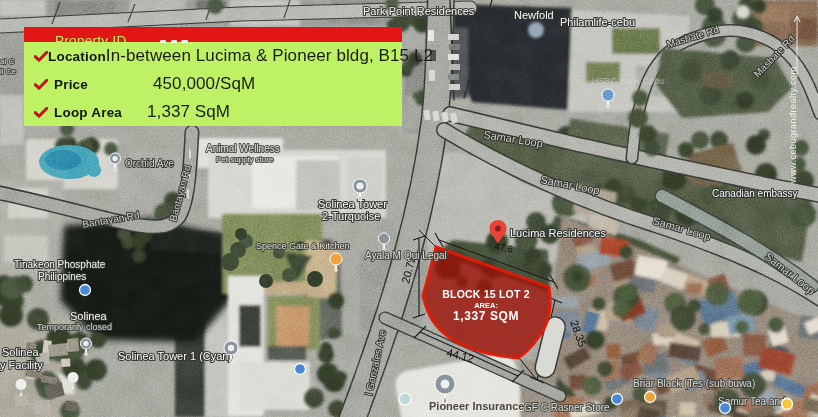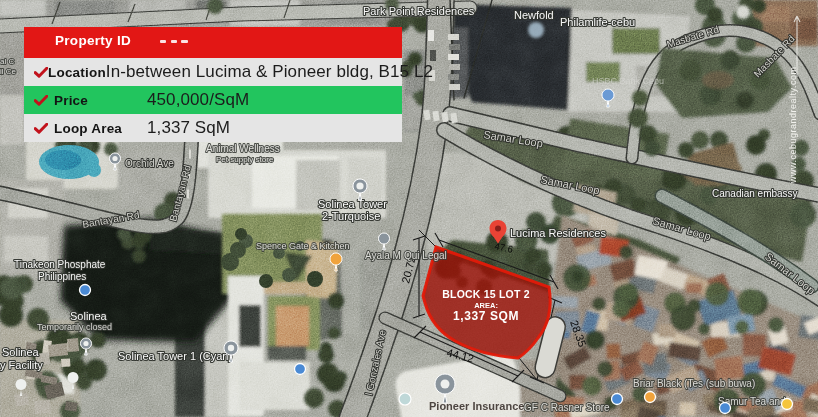--- a/index.html
+++ b/index.html
@@ -3,26 +3,26 @@
 <meta charset="utf-8">
 <style>
   html,body{margin:0;padding:0;background:#777}
   #stage{position:relative;width:818px;height:417px;overflow:hidden;font-family:"Liberation Sans",sans-serif}
   svg{display:block}
   .lbl{fill:#fff;font-family:"Liberation Sans",sans-serif;paint-order:stroke;stroke:#30332e;stroke-width:2.2px;stroke-linejoin:round;opacity:0.96}
   .lblg{fill:#e4e4e0;font-family:"Liberation Sans",sans-serif;paint-order:stroke;stroke:#3a3d38;stroke-width:2px;stroke-linejoin:round;opacity:0.9}
   .road{fill:#d8d8d2;font-family:"Liberation Sans",sans-serif;paint-order:stroke;stroke:#2c2e2a;stroke-width:2px;stroke-linejoin:round;opacity:0.95}
   
   .card{position:absolute;left:24px;top:27px;width:378px;z-index:10}
-  .card .hdr{background:#e21715;color:#ffffff;height:31px;line-height:28px;font-weight:bold;font-size:13.5px;position:relative}
+  .card .hdr{background:#e21715;color:#bef264;height:15px;line-height:28px;font-weight:normal;font-size:13.5px;position:relative}
   .card .hdr .t{margin-left:31px;letter-spacing:0.3px}
   .card .hdr .d{position:absolute;left:136px;top:13px;display:flex;gap:4.5px} .card .hdr .d i{display:block;width:6.2px;height:3.2px;background:rgba(255,255,255,0.88);border-radius:1px}
   .card .row{height:28px;display:flex;align-items:center;font-size:13.5px;color:#141414}
-  .card .row.a{background:#e5e5e5}
-  .card .row.b{background:#22c55e}
+  .card .row.a{background:#bef264}
+  .card .row.b{background:#bef264}
   .card .chk{width:20px;margin-left:10px;display:flex;align-items:center}
   .card .lab{font-weight:bold;width:93px;letter-spacing:0.2px}
   .card .val{font-size:17px;color:#1c1c1c;white-space:nowrap;letter-spacing:0.1px}
 </style>
 </head>
 <body>
 <div id="stage">
 <svg width="818" height="417" viewBox="0 0 818 417" xmlns="http://www.w3.org/2000/svg" style="isolation:isolate">
   <defs>
     <filter id="b1" x="-20%" y="-20%" width="140%" height="140%">
@@ -686,21 +686,21 @@
         <span class="val">In-between Lucima &amp; Pioneer bldg, B15 L2</span>
       </div>
 
   <div class="row b">
         <span class="chk">
           <svg width="14" height="11" viewBox="0 0 14 11">
             <path d="M1.2,5.6 L5,9.2 L12.8,1.2" fill="none" stroke="#c2121c" stroke-width="3" stroke-linecap="round" stroke-linejoin="round"></path>
           </svg>
         </span>
         <span class="lab">Price</span>
-        <span class="val" style="">450,000/SqM</span>
+        <span class="val" style="margin-left:6px">450,000/SqM</span>
       </div>
 
   <div class="row a">
         <span class="chk">
           <svg width="14" height="11" viewBox="0 0 14 11">
             <path d="M1.2,5.6 L5,9.2 L12.8,1.2" fill="none" stroke="#c2121c" stroke-width="3" stroke-linecap="round" stroke-linejoin="round"></path>
           </svg>
         </span>
         <span class="lab">Loop Area</span>
         <span class="val">1,337 SqM</span>

